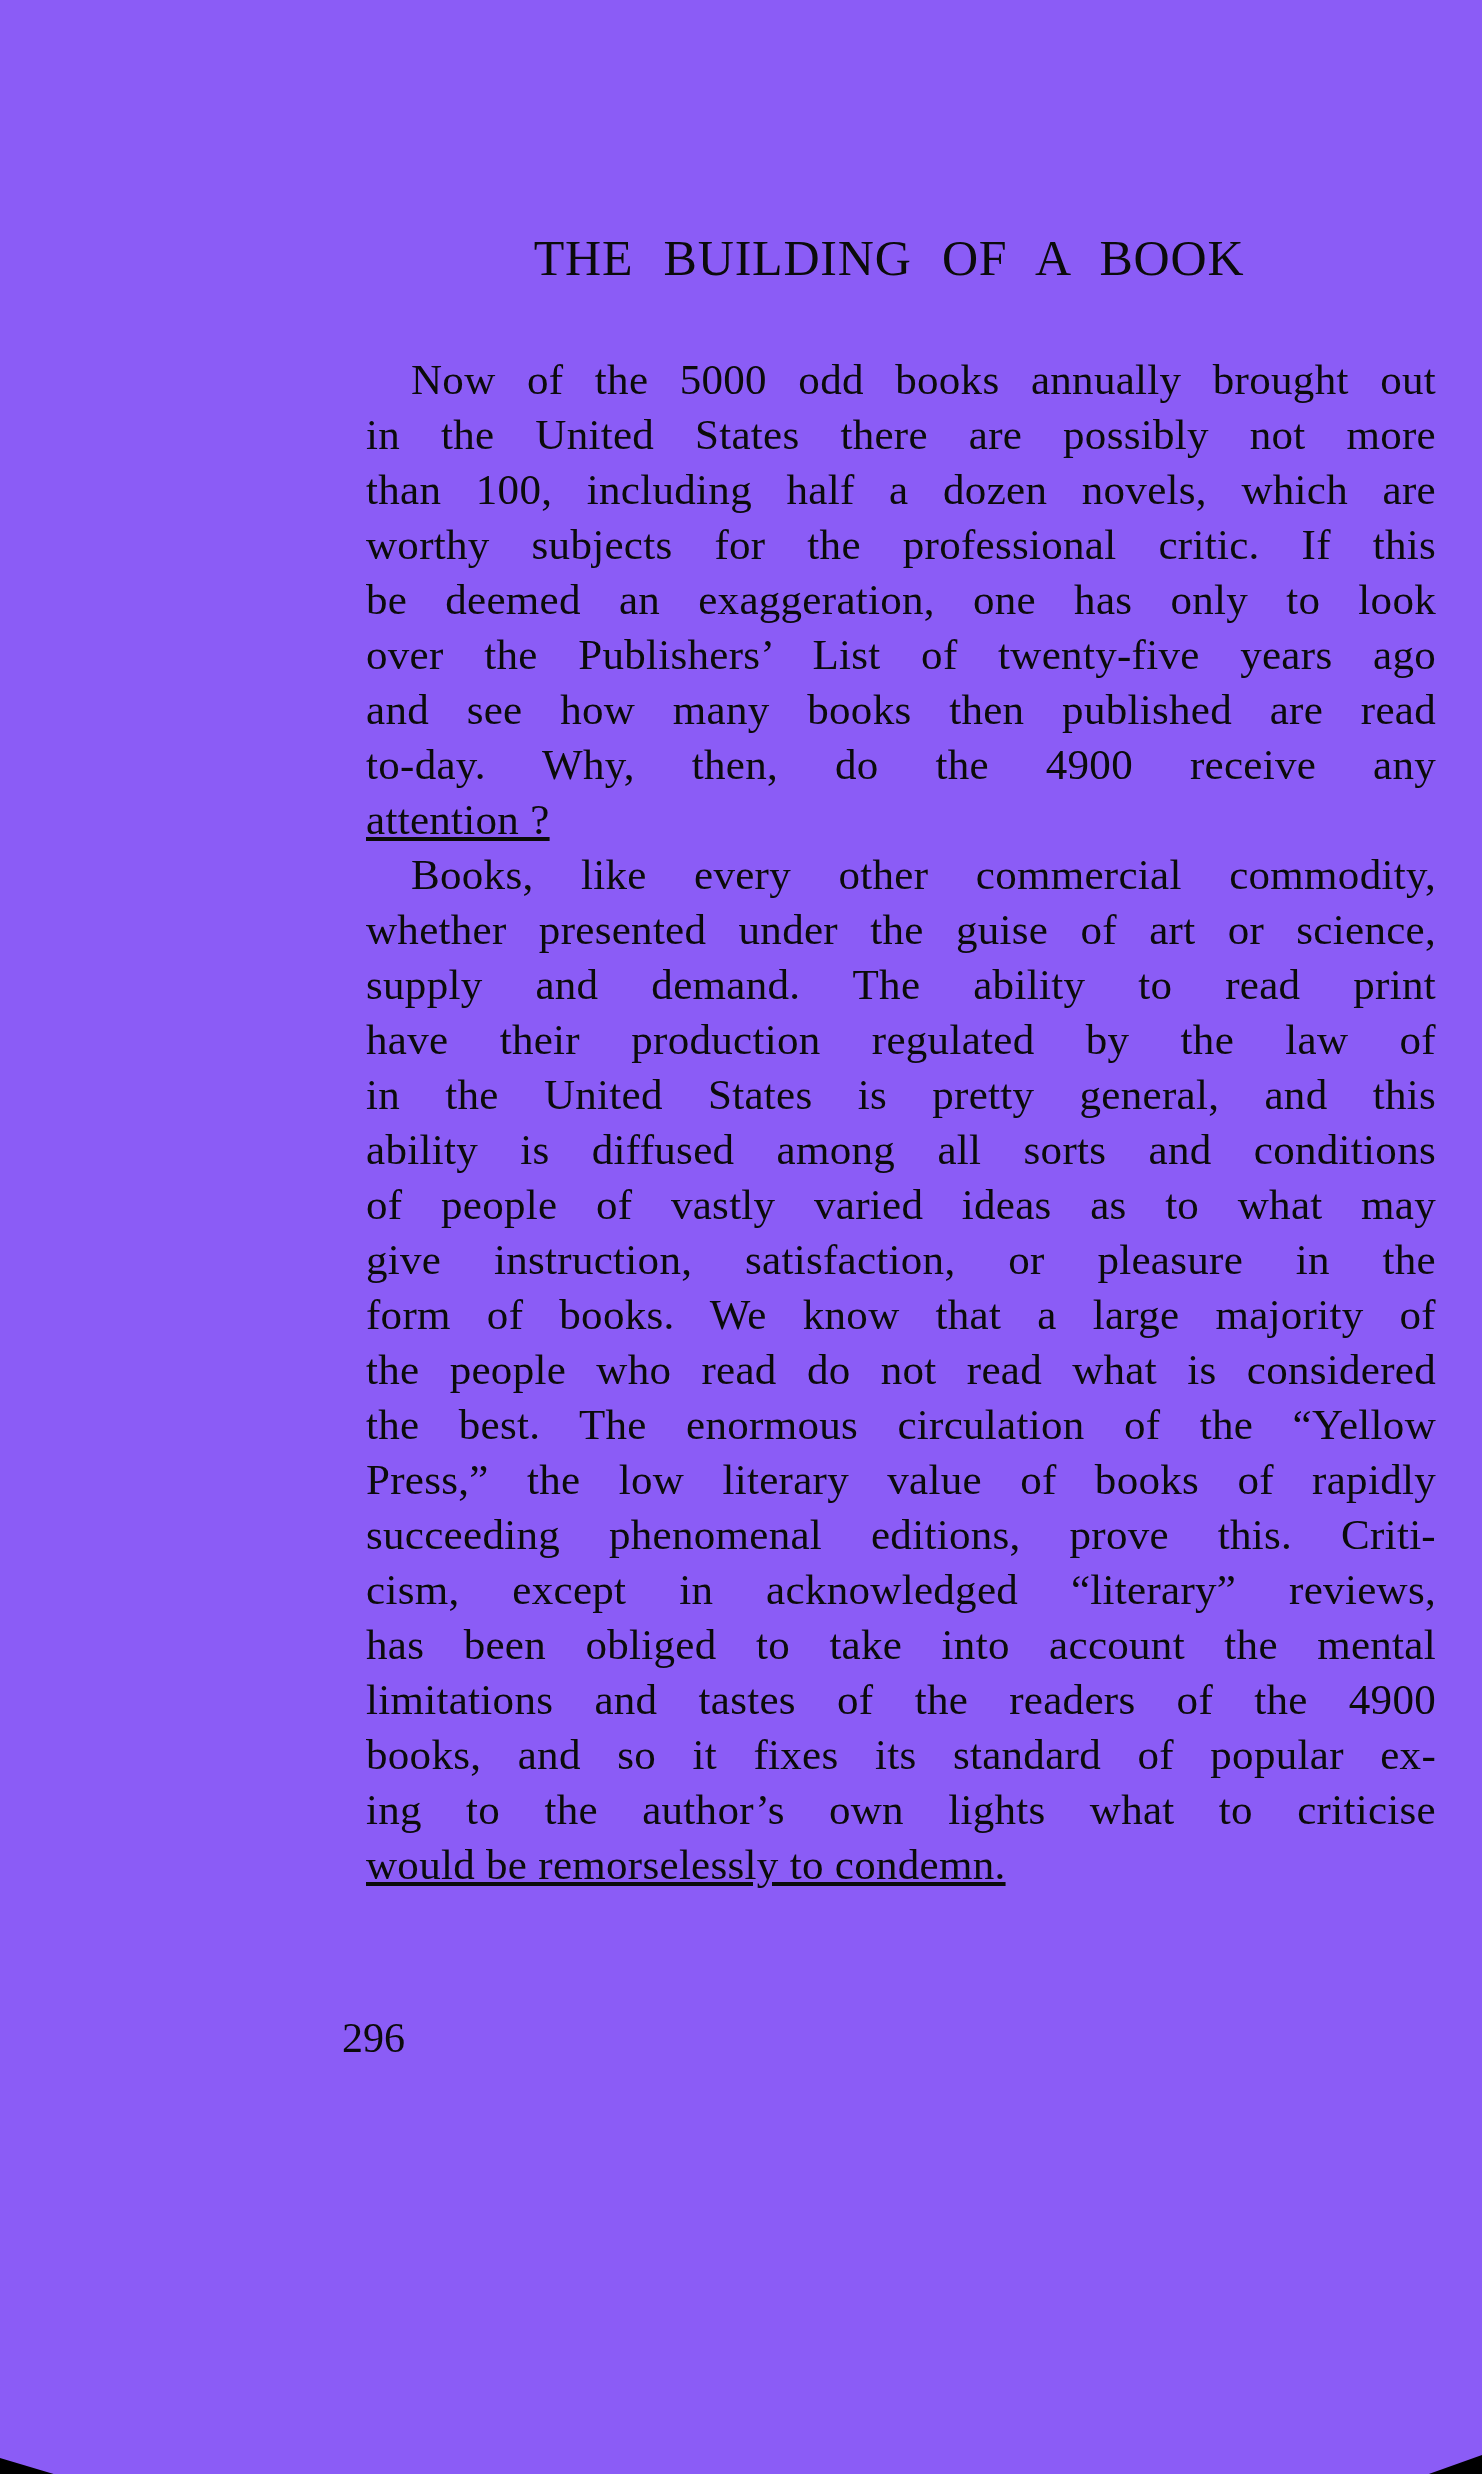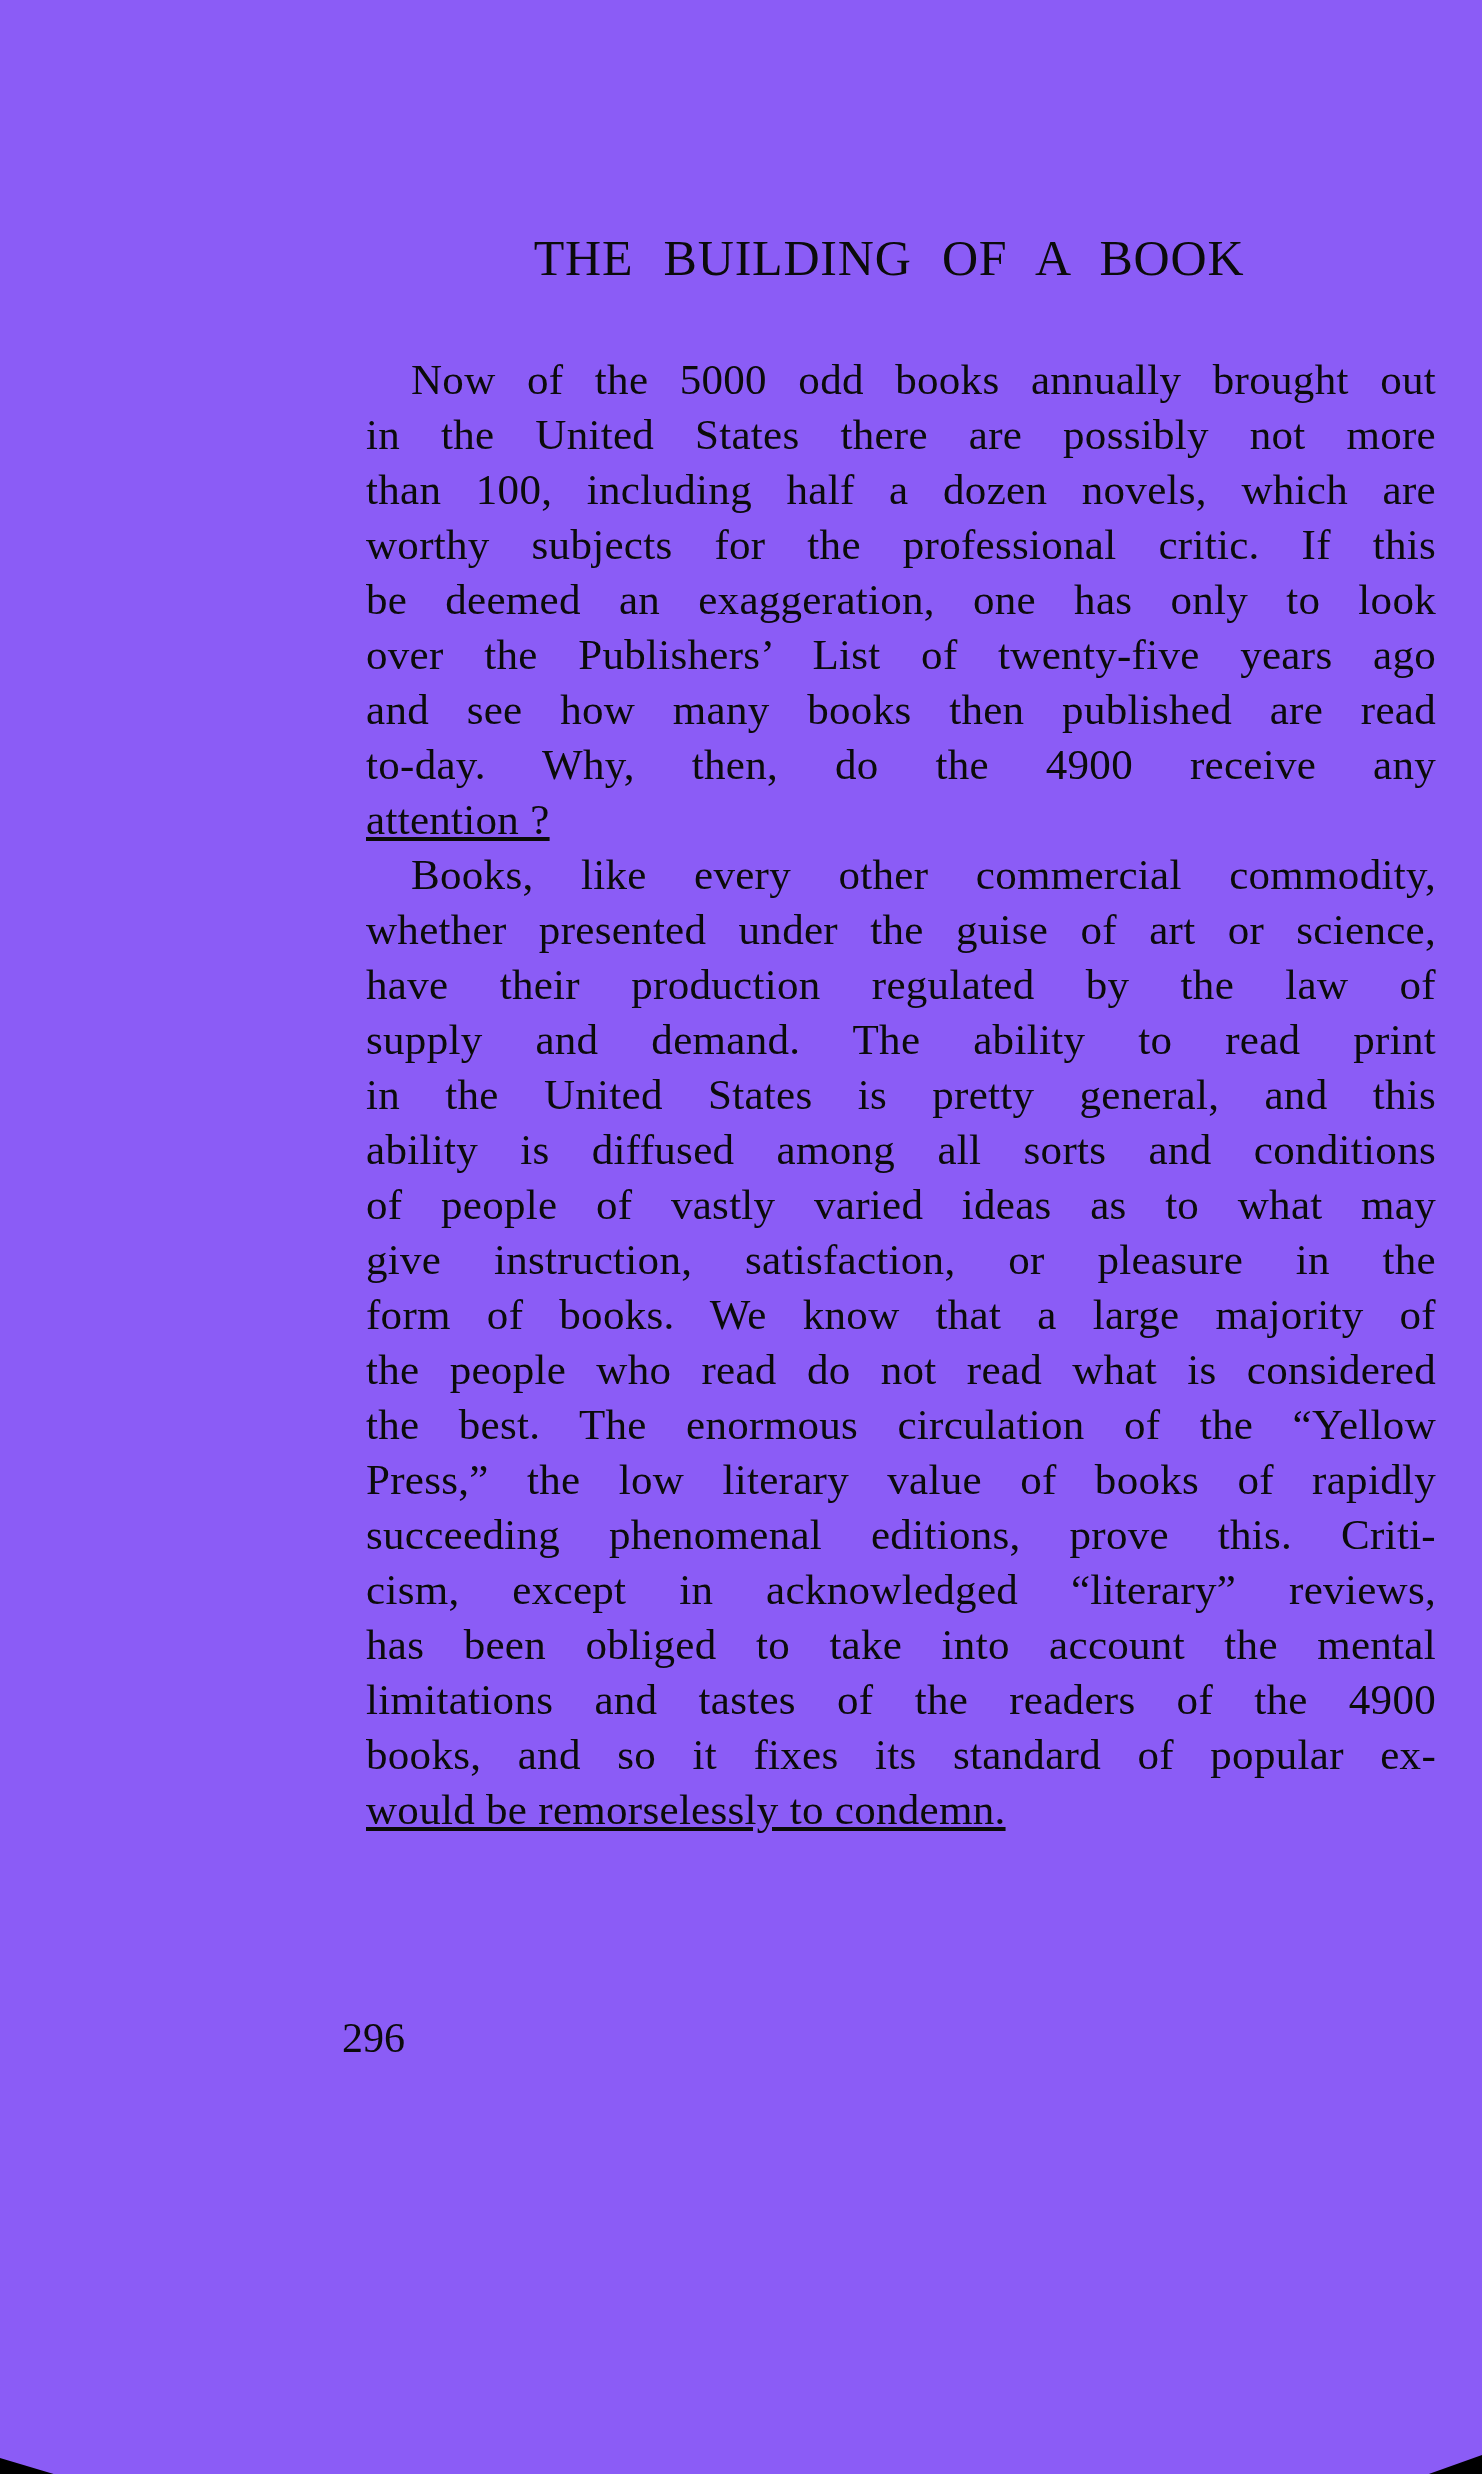--- a/index.html
+++ b/index.html
@@ -91,35 +91,36 @@
     <div class="line">in the United States there are possibly not more</div>
     <div class="line">than 100, including half a dozen novels, which are</div>
     <div class="line">worthy subjects for the professional critic.  If this</div>
     <div class="line">be deemed an exaggeration, one has only to look</div>
     <div class="line">over the Publishers’ List of twenty-five years ago</div>
     <div class="line">and see how many books then published are read</div>
     <div class="line">to-day.  Why, then, do the 4900 receive any</div>
     <div class="line para-end">attention ?</div>
     <div class="line indent">Books, like every other commercial commodity,</div>
     <div class="line">whether presented under the guise of art or science,</div>
+    <div class="line">supply and demand.  The ability to read print</div>
     <div class="line">have their production regulated by the law of</div>
-    <div class="line">supply and demand.  The ability to read print</div>
     <div class="line">in the United States is pretty general, and this</div>
     <div class="line">ability is diffused among all sorts and conditions</div>
     <div class="line">of people of vastly varied ideas as to what may</div>
     <div class="line">give instruction, satisfaction, or pleasure in the</div>
     <div class="line">form of books.  We know that a large majority of</div>
     <div class="line">the people who read do not read what is considered</div>
     <div class="line">the best.  The enormous circulation of the “Yellow</div>
     <div class="line">Press,” the low literary value of books of rapidly</div>
     <div class="line">succeeding phenomenal editions, prove this.  Criti-</div>
     <div class="line">cism, except in acknowledged “literary” reviews,</div>
     <div class="line">has been obliged to take into account the mental</div>
     <div class="line">limitations and tastes of the readers of the 4900</div>
     <div class="line">books, and so it fixes its standard of popular ex-</div>
+    <div class="line">ing to the author’s own lights what to criticise</div>
     <div class="line para-end">would be remorselessly to condemn.</div>
   </div>
 
   <div class="folio">296</div>
 
   <div class="artifact artifact-bottom-left"></div>
 
   <div class="artifact artifact-bottom-right"></div>
 
 </div>

